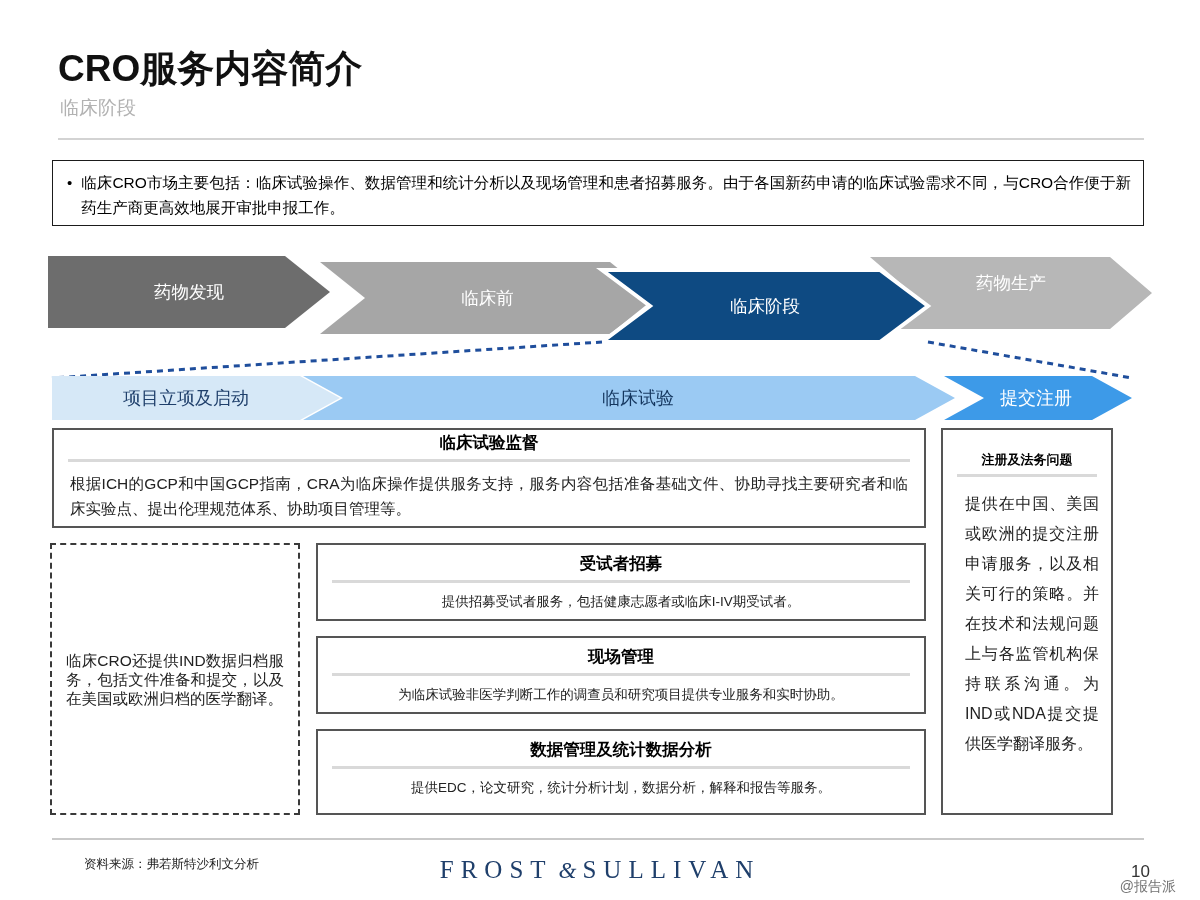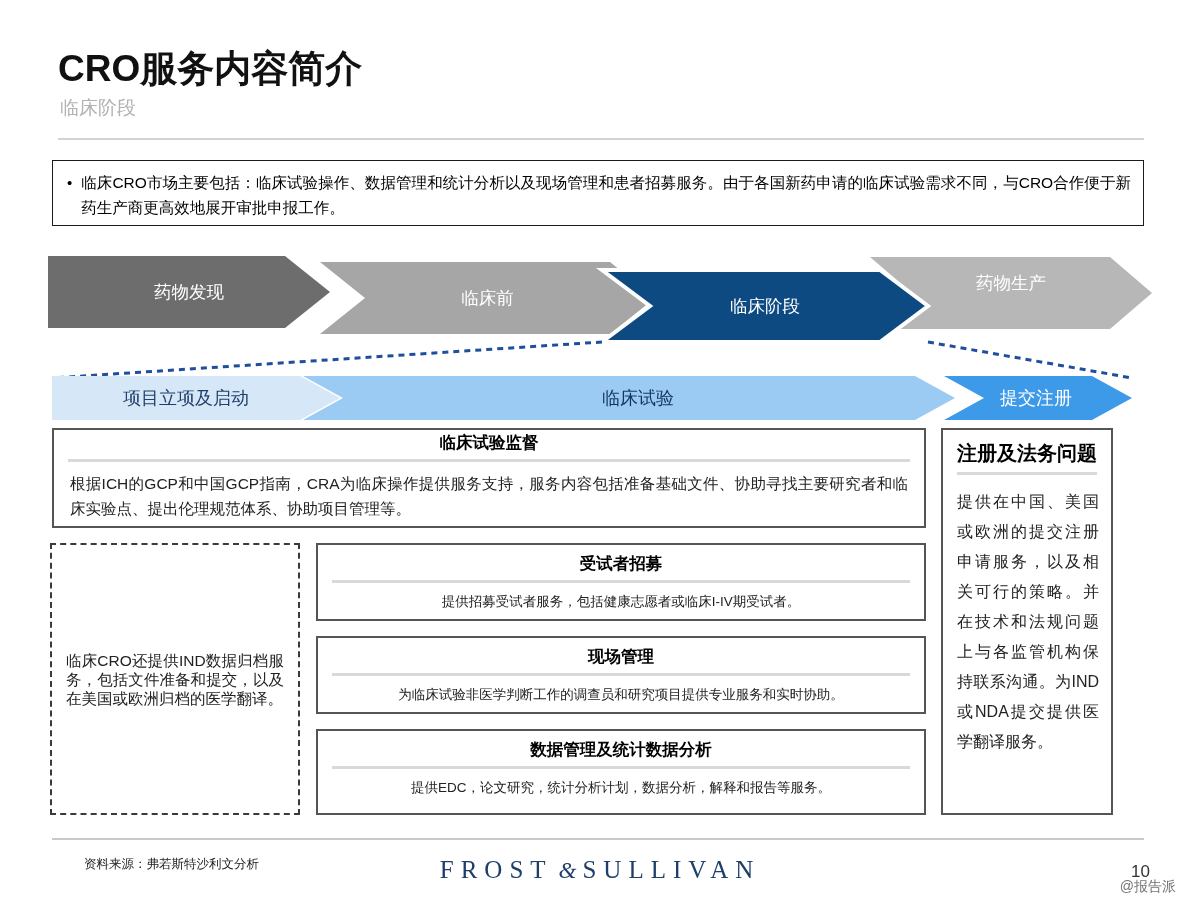--- a/index.html
+++ b/index.html
@@ -87,22 +87,22 @@
 
   .box-b{left:316px;top:543px;width:610px;height:78px;}
   .box-c{left:316px;top:636px;width:610px;height:78px;}
   .box-d{left:316px;top:729px;width:610px;height:86px;}
   .box-b .box-title,.box-c .box-title,.box-d .box-title{font-size:16.5px;padding-top:8px;}
   .box-b .box-body,.box-c .box-body,.box-d .box-body{
     font-size:13.5px;line-height:22px;padding:8px 16px 0 16px;text-align:center;
   }
 
   .box-e{left:941px;top:428px;width:172px;height:387px;}
-  .box-e .box-title{font-size:20px;padding-top:10px;}
-  .box-e .box-body{font-size:16px;line-height:30px;padding:12px 12px 0 14px;text-align:justify;}
+  .box-e .box-title{font-size:13px;padding-top:10px;margin-top:11px;}
+  .box-e .box-body{font-size:16px;line-height:30px;padding:12px 12px 0 14px;text-align:justify;margin-left:8px;}
 
   
   .footer-rule{
     position:absolute;left:52px;top:838px;width:1092px;height:1.5px;background:#c9c9c9;
   }
   .source{
     position:absolute;left:60px;top:856px;font-size:12.5px;color:#222;margin-left:24px;
   }
   .brand{
     position:absolute;left:0;right:0;top:856px;text-align:center;

